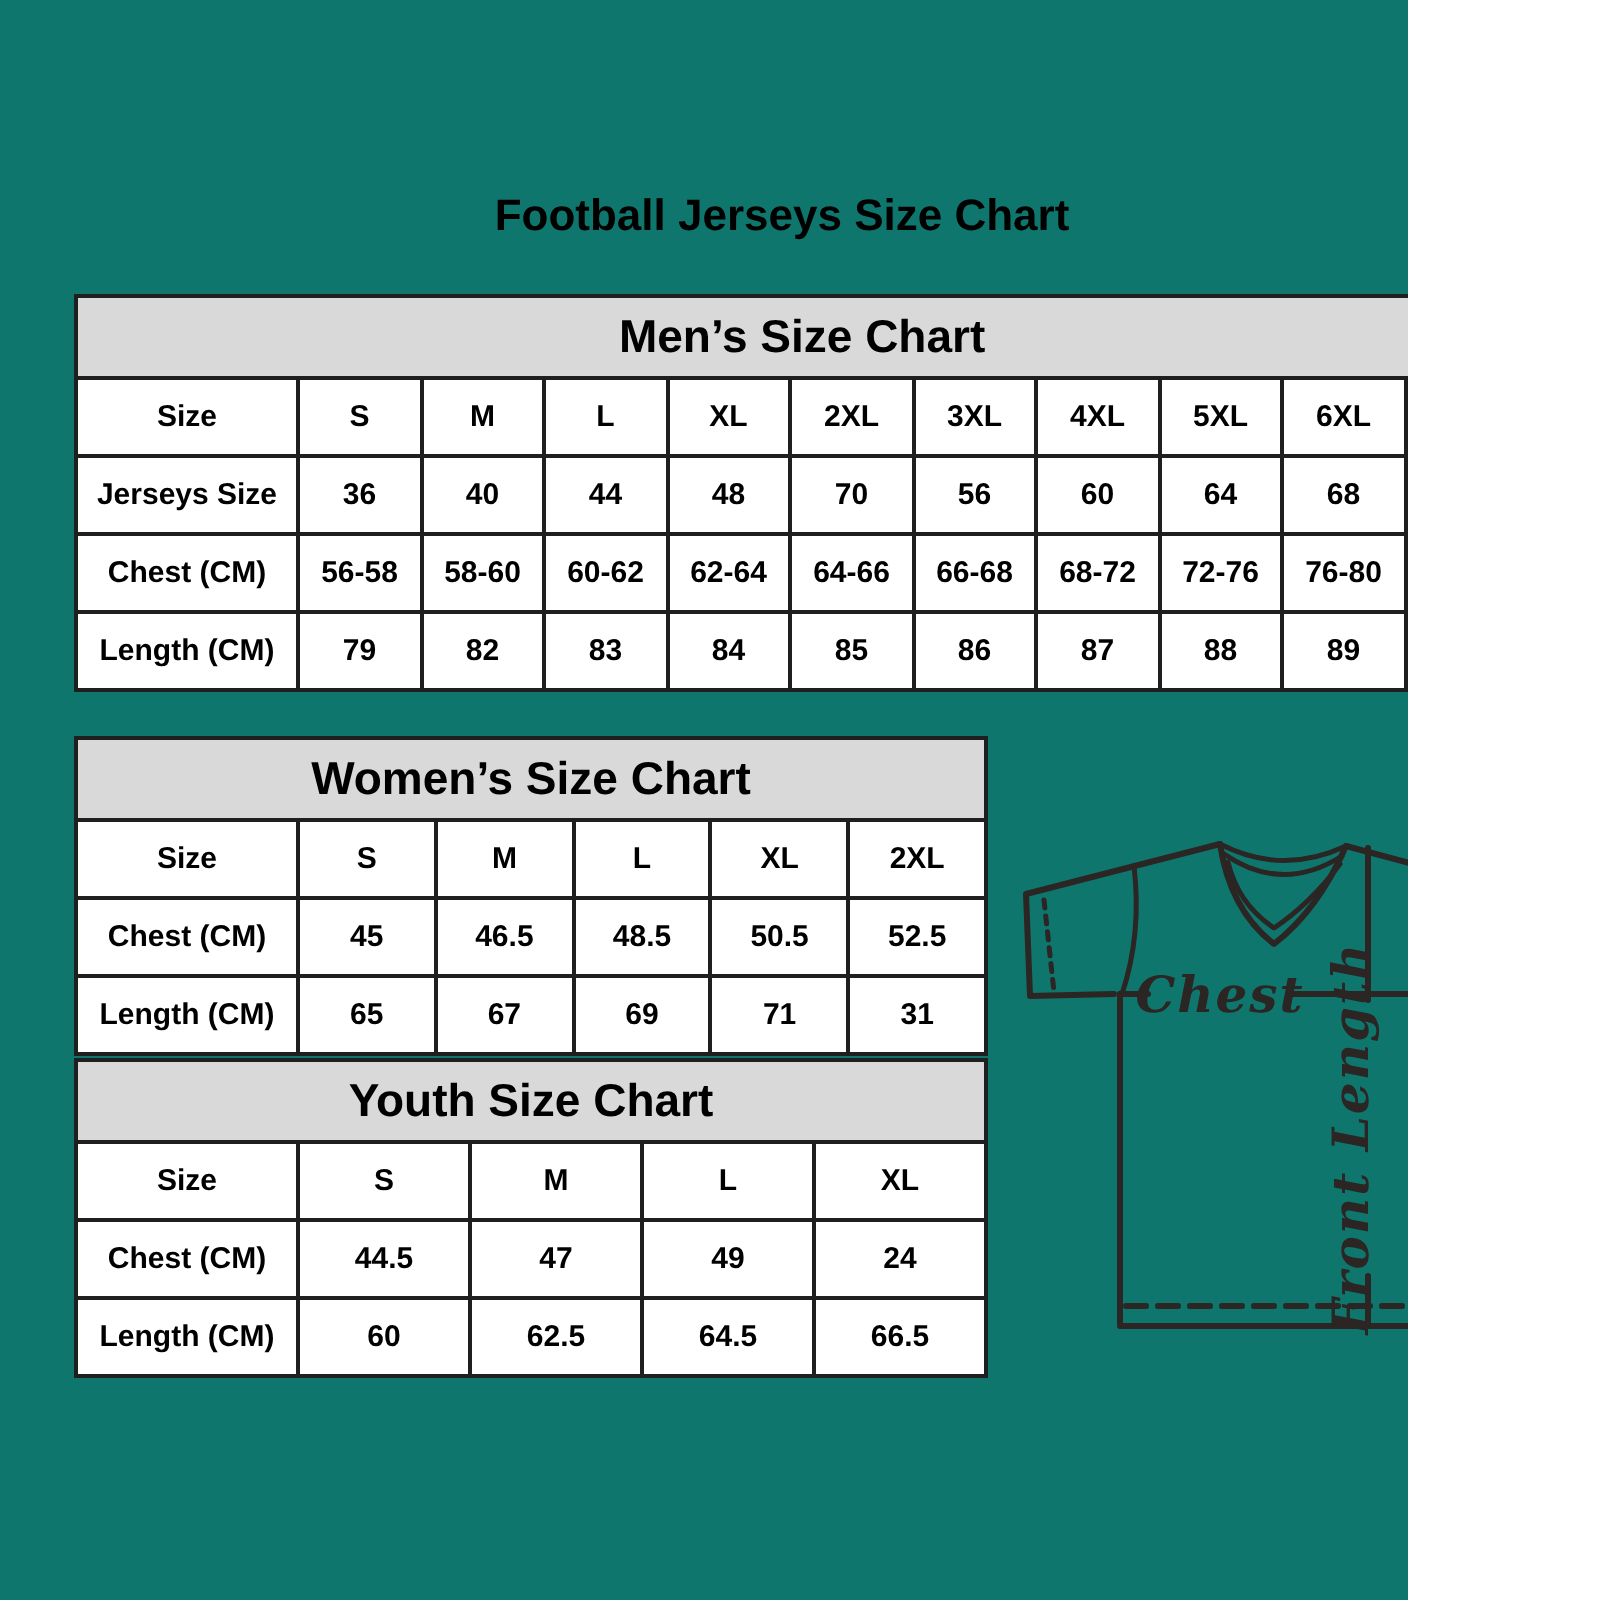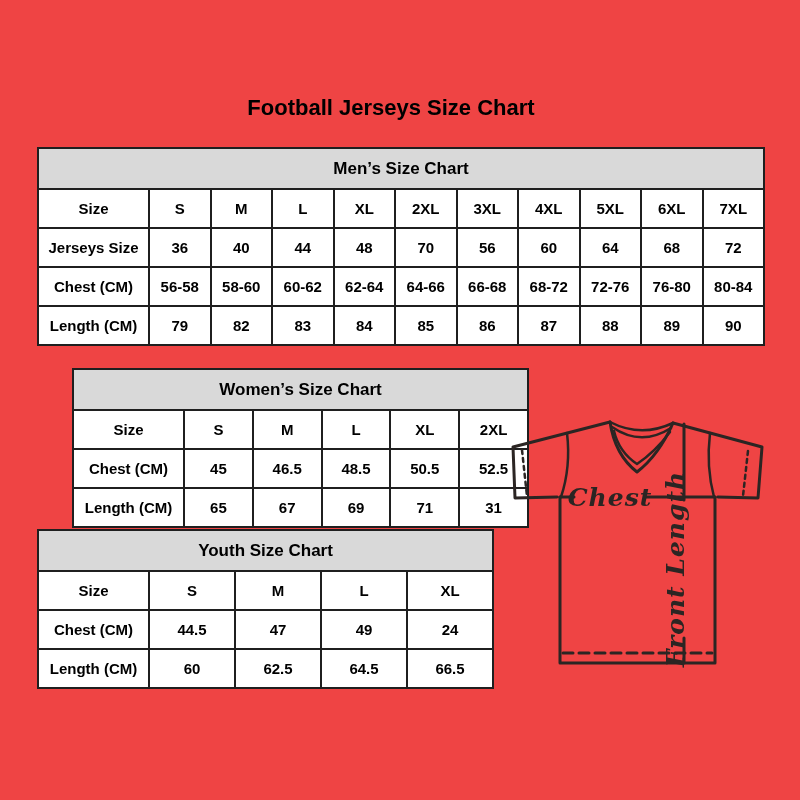--- a/index.html
+++ b/index.html
@@ -1,28 +1,28 @@
 <!DOCTYPE html>
 <html><head>
 <meta charset="utf-8">
 <style>
   html,body{margin:0;padding:0;background:#fff;}
-  .canvas{position:relative;width:800px;height:800px;background:#ef4444;overflow:hidden;
+  .canvas{position:relative;width:704px;height:800px;background:#0f766e;overflow:hidden;
           font-family:"Liberation Sans",sans-serif;color:#000;}
   .page-title{position:absolute;left:0;top:95px;width:782px;text-align:center;
               font-size:22px;font-weight:bold;letter-spacing:0px;}
   table.size-table{position:absolute;border-collapse:collapse;table-layout:fixed;background:#fff;}
   table.size-table th,table.size-table td{
       border:2px solid #1f1f1f;text-align:center;vertical-align:middle;
       font-weight:bold;font-size:15px;color:#000;padding:0;overflow:hidden;
       font-family:"Liberation Sans",sans-serif;}
-  tr.section-header th{background:#d9d9d9;font-size:17px;height:39px;}
+  tr.section-header th{background:#d9d9d9;font-size:23px;height:39px;}
   tr.data-row td,tr.data-row th{height:37px;background:#fff;}
   #men-table{left:37px;top:147px;width:726px;}
-  #women-table{left:37px;top:368px;width:455px;margin-left:35px;}
+  #women-table{left:37px;top:368px;width:455px;}
   #youth-table{left:37px;top:529px;width:455px;}
   col.label-col{width:111px;}
   #men-table col.val-col{width:61.5px;}
   #women-table col.val-col{width:68.8px;}
   #youth-table col.val-col{width:86px;}
   #jersey-svg{position:absolute;left:500px;top:410px;width:270px;height:260px;}
   .diagram-text{font-family:"DejaVu Serif",serif;font-style:italic;font-weight:bold;
                 font-size:25px;letter-spacing:1px;}
 </style>
 </head>

